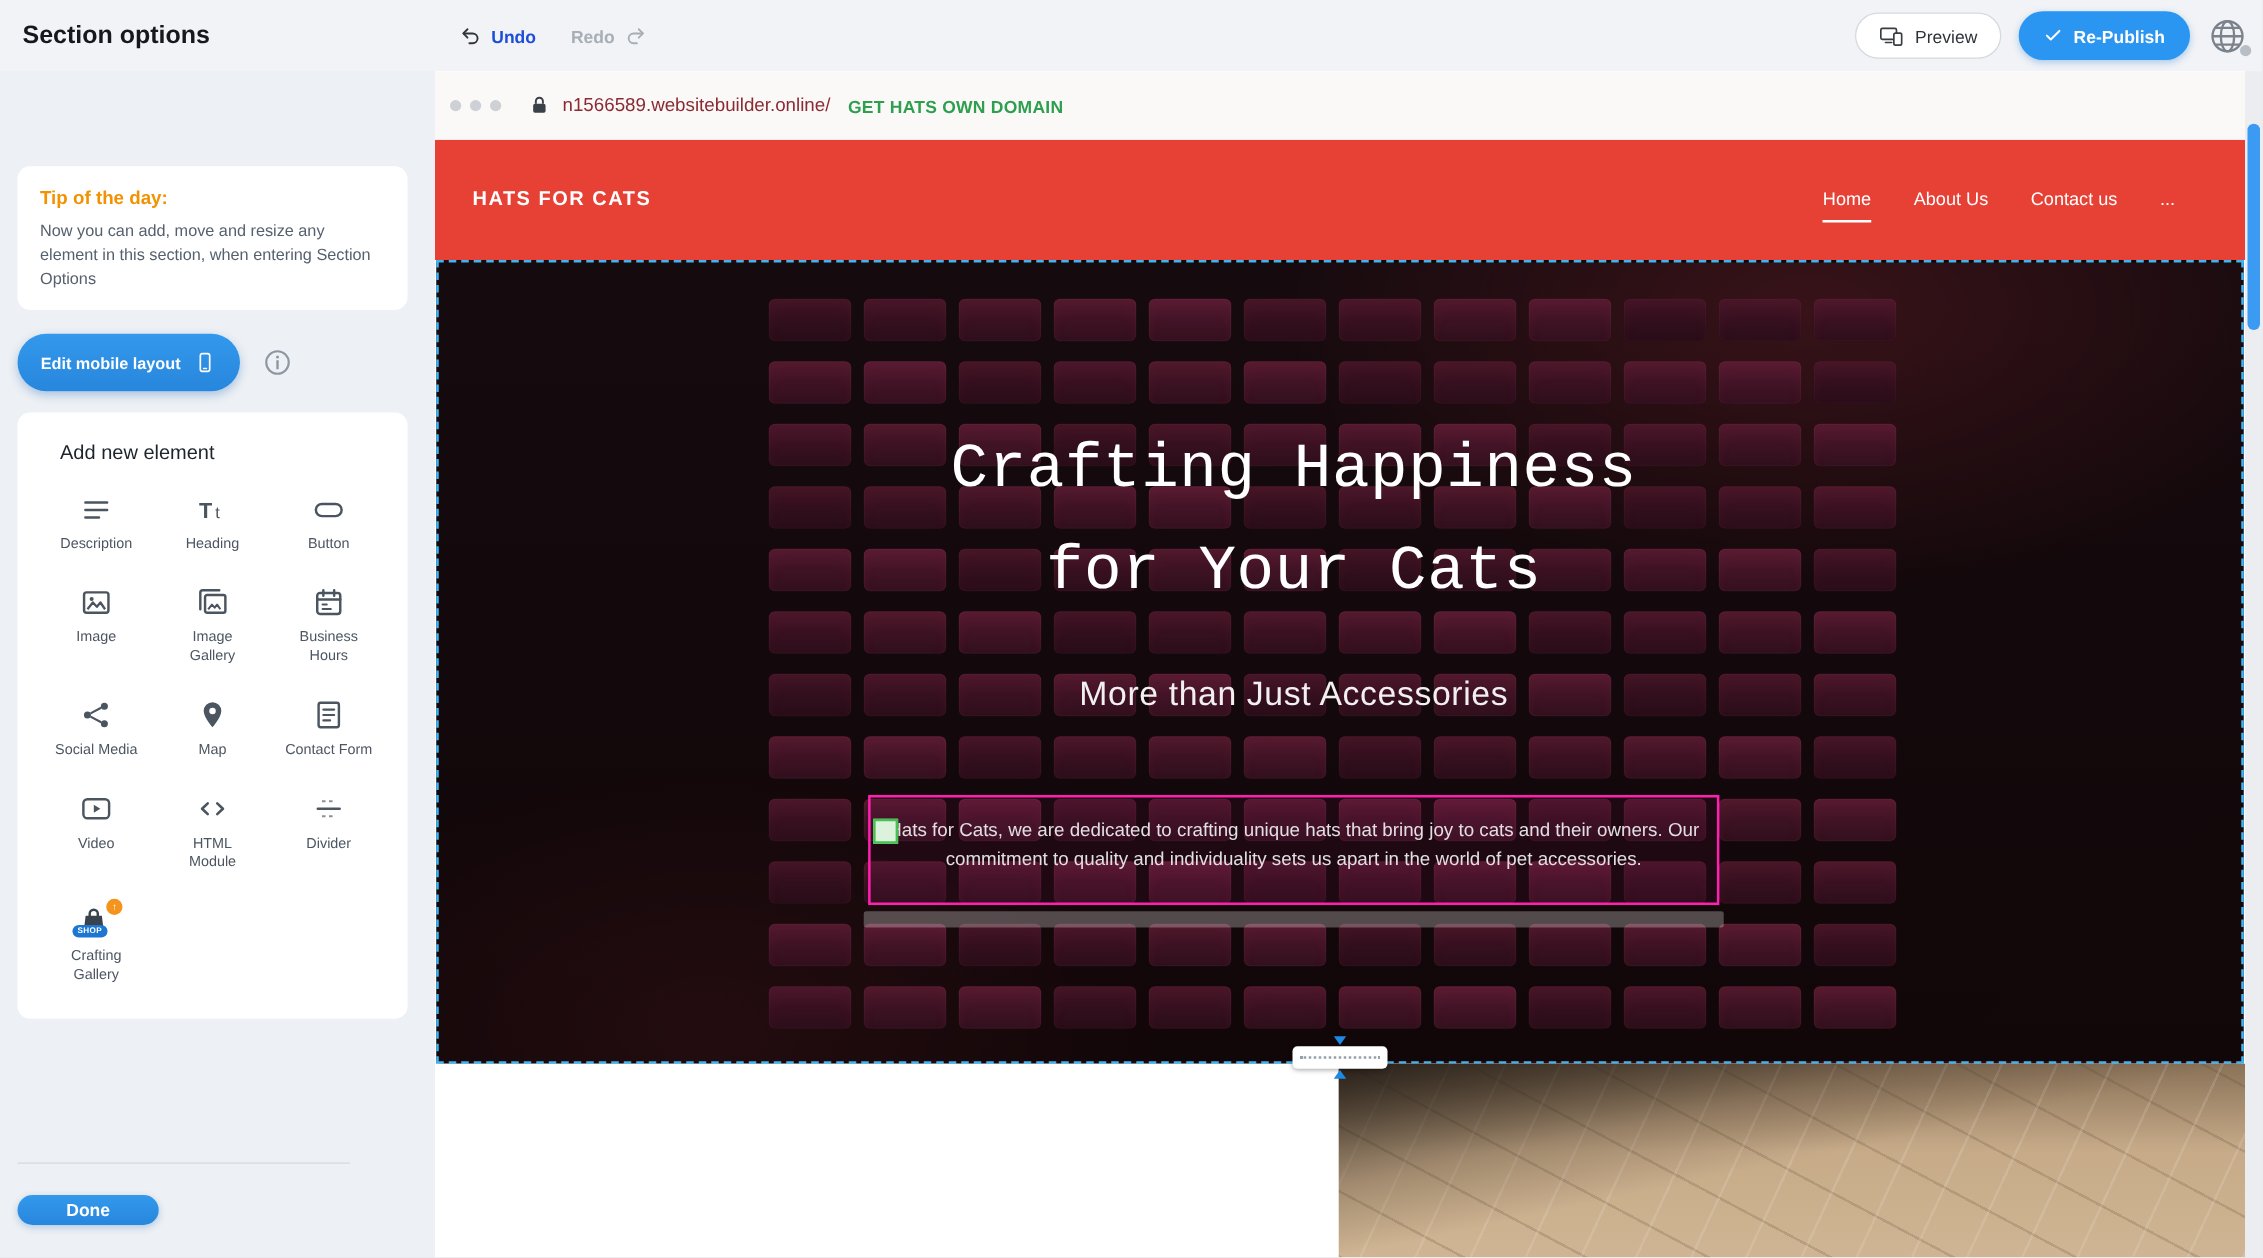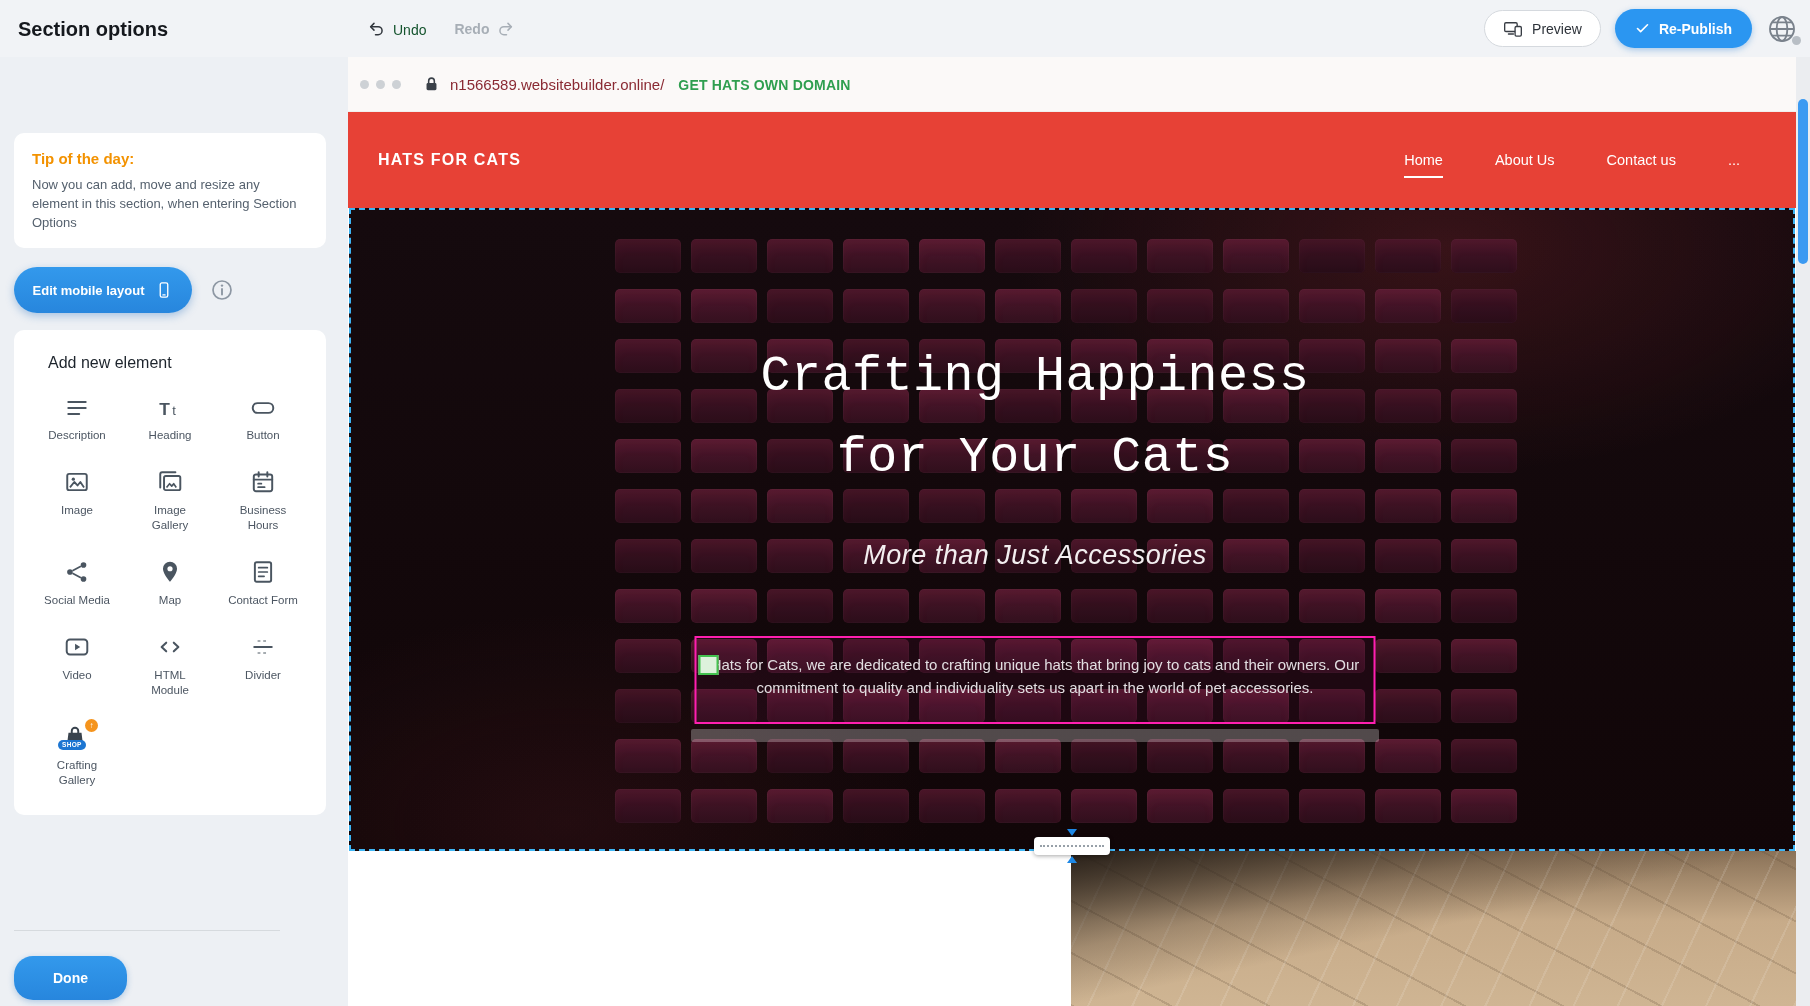--- a/index.html
+++ b/index.html
@@ -6,21 +6,21 @@
   #app{position:relative;width:1810px;height:1006px;overflow:hidden;
        font-family:"Liberation Sans",sans-serif;background:#edf0f4;}
 
   
   #topbar{position:absolute;top:0;left:0;width:1810px;height:57px;background:#f1f3f6;}
   .topbar-title{position:absolute;left:18px;top:50%;transform:translateY(-50%);
 romance:none;font-size:20px;font-weight:700;color:#15181d;}
   .undo-redo{position:absolute;left:368px;top:0;height:57px;display:flex;align-items:center;gap:28px;}
   .tb-btn{display:flex;align-items:center;gap:7px;background:none;border:none;padding:0;
           font-family:inherit;font-size:14px;cursor:pointer;}
-  .undo{color:#14532d;font-weight:400;align-items:flex-end;}
+  .undo{color:#1d4ed8;font-weight:700;}
   .redo{color:#a7aeb6;font-weight:600;}
   .topbar-right{position:absolute;right:12px;top:0;height:57px;display:flex;align-items:center;gap:14px;}
   .preview-btn{display:flex;align-items:center;gap:9px;height:37px;padding:0 18px;border-radius:19px;
                background:#fff;border:1px solid #d5d9de;font-family:inherit;font-size:14px;color:#2e333a;cursor:pointer;}
   .republish-btn{display:flex;align-items:center;gap:9px;height:39px;padding:0 20px;border-radius:20px;
                background:#2b96f1;border:none;font-family:inherit;font-size:14px;color:#fff;font-weight:600;cursor:pointer;
                box-shadow:0 2px 6px rgba(30,120,210,.35);}
   .globe-wrap{position:relative;width:32px;height:32px;cursor:pointer;}
   .globe-dot{position:absolute;right:-3px;bottom:0;width:9px;height:9px;border-radius:50%;background:#b8bec5;}
 
@@ -45,59 +45,59 @@
   .el-grid{margin-top:22px;display:grid;grid-template-columns:repeat(3,93px);justify-content:center;row-gap:26px;}
   .el-item{display:flex;flex-direction:column;align-items:center;gap:7px;cursor:pointer;}
   .el-ico{height:27px;display:flex;align-items:center;justify-content:center;}
   .el-label{font-size:11.5px;color:#4c5662;text-align:center;line-height:1.3;max-width:70px;}
   .pg-wrap{position:relative;width:30px;height:27px;}
   .pg-shop{position:absolute;left:-4px;bottom:1px;background:#1d76d2;color:#fff;font-size:6.5px;font-weight:700;
            padding:1.5px 4px;border-radius:6px;letter-spacing:.3px;}
   .pg-plus{position:absolute;top:-5px;right:-6px;width:13px;height:13px;border-radius:50%;background:#f5941d;
            color:#fff;font-size:8px;line-height:13px;text-align:center;font-weight:700;}
   .sidebar-divider{position:absolute;top:873px;left:14px;width:266px;border-top:1px solid #d6dade;}
-  .done-btn{position:absolute;top:899px;left:14px;width:113px;height:44px;border:none;border-radius:19px;
+  .done-btn{position:absolute;top:899px;left:14px;width:113px;height:24px;border:none;border-radius:19px;
             background:linear-gradient(180deg,#3399ec,#2786dd);color:#fff;font-family:inherit;font-size:14px;
             font-weight:600;cursor:pointer;box-shadow:0 2px 6px rgba(33,110,190,.3);}
 
   
   #main{position:absolute;top:57px;left:348px;width:1448px;height:949px;background:#fff;overflow:hidden;}
   #browser-bar{position:absolute;top:0;left:0;width:1448px;height:55px;background:#fbf9f8;
                display:flex;align-items:center;box-shadow:inset 0 -1px 0 rgba(0,0,0,.04);}
   .win-dots{display:flex;gap:7px;margin-left:12px;}
   .win-dot{width:9px;height:9px;border-radius:50%;background:#cdd1d5;}
   .lock{margin-left:22px;display:flex;align-items:center;}
   .url-text{margin-left:10px;font-size:15px;color:#8a2a33;}
   .domain-link{margin-left:14px;font-size:14px;font-weight:700;color:#2e9e4f;letter-spacing:.2px;cursor:pointer;}
 
   
   #site-header{position:absolute;top:55px;left:0;width:1448px;height:96px;background:#e74136;}
   .site-logo{position:absolute;left:30px;top:50%;transform:translateY(-50%);color:#fff;
              font-size:16px;font-weight:700;letter-spacing:1.2px;}
-  .site-nav{position:absolute;right:56px;top:50%;transform:translateY(-50%);display:flex;align-items:flex-start;gap:52px;}
+  .site-nav{position:absolute;right:56px;top:50%;transform:translateY(-50%);display:flex;align-items:flex-start;gap:34px;}
   .nav-link{color:#fff;font-size:14.5px;cursor:pointer;position:relative;}
   .nav-link.active::after{content:"";position:absolute;left:0;right:0;bottom:-10px;height:2px;background:#fff;}
 
   
   #hero{position:absolute;top:151px;left:1px;width:1446px;height:643px;box-sizing:border-box;
         border:2px dashed #3db5f5;overflow:hidden;cursor:pointer;
         background:
           radial-gradient(620px 320px at 76% 6%, rgba(160,45,55,.25), rgba(0,0,0,0) 70%),
           radial-gradient(520px 300px at 15% 96%, rgba(130,45,55,.16), rgba(0,0,0,0) 70%),
           linear-gradient(180deg,#150a0e,#110608);}
   #tile-grid{position:absolute;left:264px;top:29px;width:902px;height:584px;display:grid;
              grid-template-columns:repeat(12,66px);grid-auto-rows:34px;column-gap:10px;row-gap:16px;}
   .tile{border-radius:5px;background:linear-gradient(180deg,#471529,#2e0e1b);
         box-shadow:inset 0 0 0 1px rgba(255,255,255,.025), inset 0 9px 12px rgba(255,70,100,.05);}
   .hero-content{position:absolute;left:0;top:0;width:1368px;height:100%;}
   .hero-headline{position:absolute;top:126px;left:50%;transform:translateX(-50%);width:640px;
                  text-align:center;color:#fff;font-size:50px;font-weight:500;line-height:1.62;
                  letter-spacing:.5px;cursor:pointer;}
   .hero-sub{position:absolute;top:330px;left:0;width:100%;text-align:center;color:#f3eff0;
-            font-size:27px;font-weight:500;letter-spacing:.5px;cursor:pointer;font-style:italic;}
+            font-size:27px;font-weight:500;letter-spacing:.5px;cursor:pointer;}
   .pink-box{position:absolute;top:426px;left:50%;transform:translateX(-50%);width:681px;height:88px;
             box-sizing:border-box;border:2px solid #ff1fb0;background:rgba(255,40,180,.05);cursor:pointer;}
   .pink-text{padding:15px 10px 0;text-align:center;font-size:15px;line-height:1.55;color:#e2dee1;}
   .green-handle{position:absolute;left:2px;top:17px;width:16px;height:16px;background:#ddf2dc;
                 border:2px solid #43c24f;cursor:grab;}
   .drop-strip{position:absolute;top:519px;left:50%;transform:translateX(-50%);width:688px;height:13px;
               background:rgba(255,255,255,.27);border-radius:2px;}
 
   
   .resize-handle{position:absolute;left:686px;top:772px;width:76px;display:flex;flex-direction:column;

